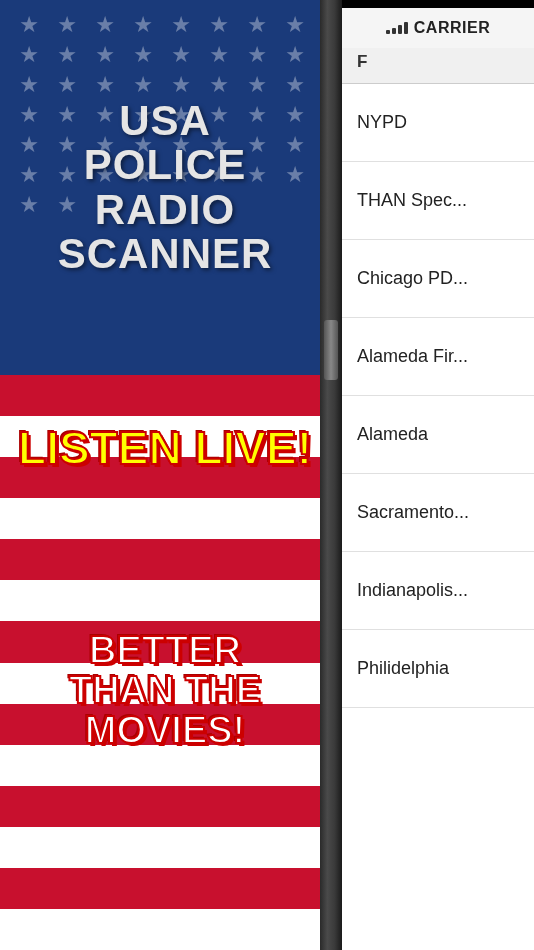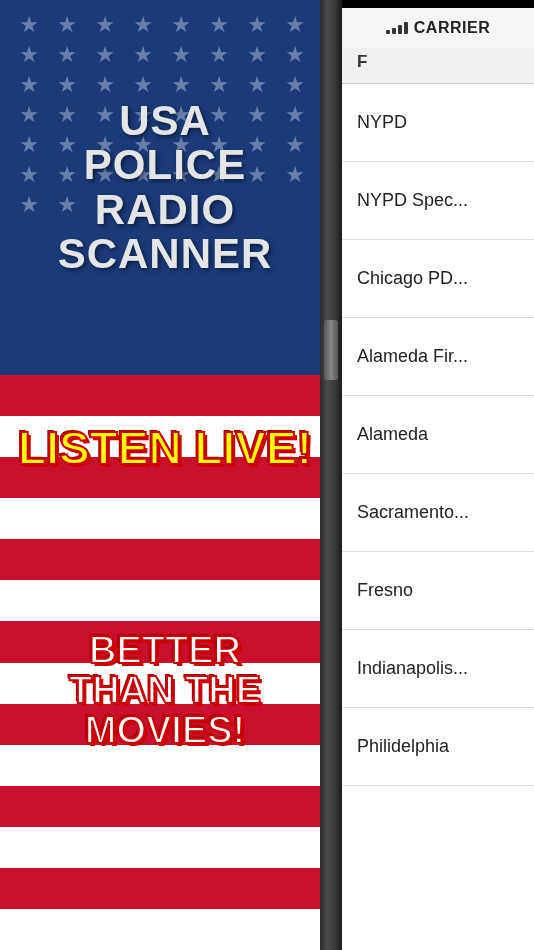--- a/index.html
+++ b/index.html
@@ -341,36 +341,33 @@
 
 <div class="right-panel">
   <div class="list-header">
     <span class="list-header-text">F</span>
   </div>
   <div id="list-container">
       <div class="list-item">
         <span class="list-item-text">NYPD</span>
       </div>
       <div class="list-item">
-        <span class="list-item-text">NYPD Spec...</span>
+        <span class="list-item-text">THAN Spec...</span>
       </div>
       <div class="list-item">
         <span class="list-item-text">Chicago PD...</span>
       </div>
       <div class="list-item">
         <span class="list-item-text">Alameda Fir...</span>
       </div>
       <div class="list-item">
         <span class="list-item-text">Alameda</span>
       </div>
       <div class="list-item">
         <span class="list-item-text">Sacramento...</span>
-      </div>
-      <div class="list-item">
-        <span class="list-item-text">Fresno</span>
       </div>
       <div class="list-item">
         <span class="list-item-text">Indianapolis...</span>
       </div>
       <div class="list-item">
         <span class="list-item-text">Philidelphia</span>
       </div>
     </div>
 </div>
 

